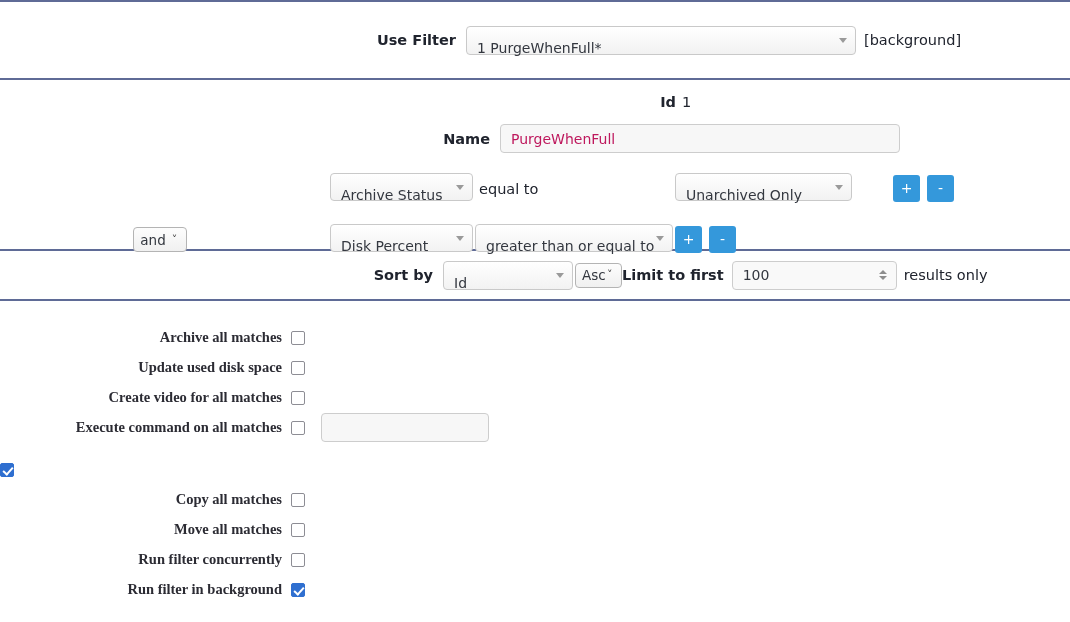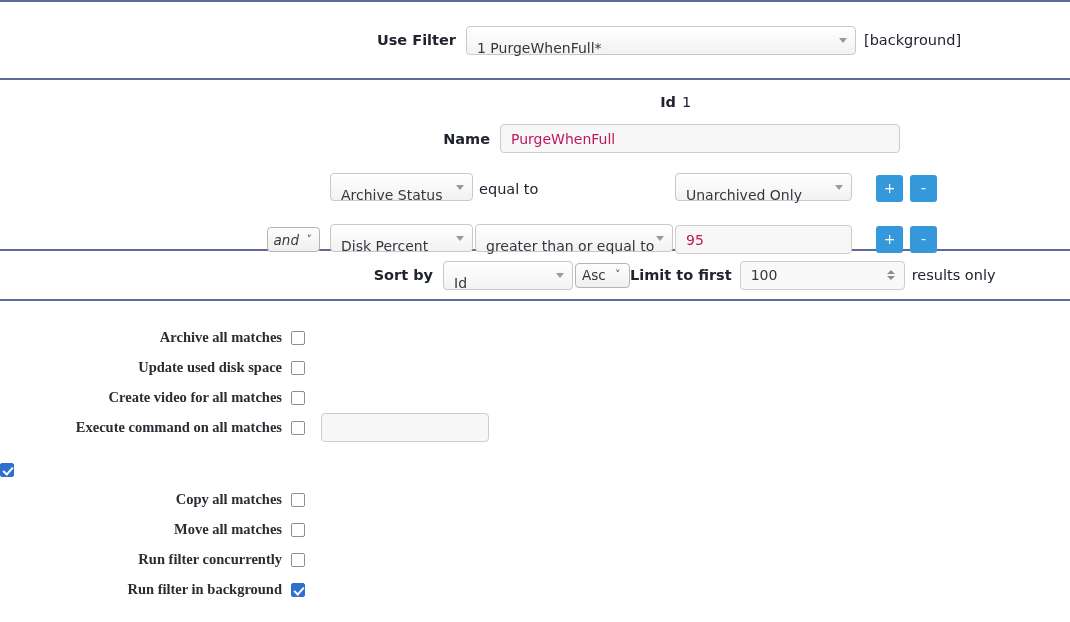--- a/index.html
+++ b/index.html
@@ -187,35 +187,35 @@
   #sec-form { height: 169px; padding-top: 14px; }
   #id-row { justify-content: flex-start; }
   #id-row .idlbl { width: 676px; text-align: right; }
   #id-row .idval { margin-left: 6px; font-size: 14.5px; }
 
   #name-row { margin-top: 14px; }
   #name-label { width: 500px; text-align: right; padding-right: 10px; }
   #name-input { width: 400px; height: 29px; }
 
   .cond-row { margin-top: 20px; display: flex; align-items: center; }
-  .conj-cell { width: 330px; display: flex; justify-content: flex-end; padding-right: 10px; font-style: italic; }
+  .conj-cell { width: 330px; display: flex; justify-content: center; padding-right: 10px; }
   .field-cell { width: 145px; }
   .field-cell .bsel { width: 143px; }
   .op-cell { width: 200px; }
   .op-cell .bsel { width: 198px; }
   .op-cell .plain { padding-left: 4px; }
-  .val-cell { width: 201px; }
+  .val-cell { width: 218px; }
   .val-cell .bsel, .val-cell .tinput { width: 177px; }
   .btn-cell { display: flex; gap: 7px; }
 
   
   #sec-sort { height: 48px; display: flex; align-items: center; }
   #sort-label { width: 443px; text-align: right; padding-right: 10px; }
   #sort-field-select { width: 130px; height: 29px; }
-  #sort-dir-select { height: 25px; width: 55px; margin-left: 2px; }
+  #sort-dir-select { height: 25px; width: 47px; margin-left: 2px; }
   #limit-label { }
   #limit-input { width: 165px; margin-left: 8px; }
   #results-only { margin-left: 7px; }
 
   
   #sec-actions { padding-top: 22px; }
   .act-row { display: flex; align-items: center; height: 29px; margin-bottom: 1px; }
   .act-label { width: 291px; text-align: right; padding-right: 9px; font-weight: bold; font-size: 14.5px; font-family: Liberation Serif, serif; }
   .act-gap { height: 12px; }
   #exec-cmd-input { width: 168px; height: 29px; margin-left: 16px; }
@@ -286,23 +286,20 @@
         <span class="bsel">
           <span>Disk Percent</span>
           <span class="caret"></span>
         </span>
       </div>
       <div class="op-cell">
         <span class="bsel">
           <span>greater than or equal to</span>
           <span class="caret"></span>
         </span>
-      </div>
-      <div class="val-cell">
-        <span class="tinput">95</span>
       </div>
       <div class="btn-cell">
         <button class="bbtn">+</button>
         <button class="bbtn">-</button>
       </div>
     </div>
 
   </div>
 
   <hr class="hr">

